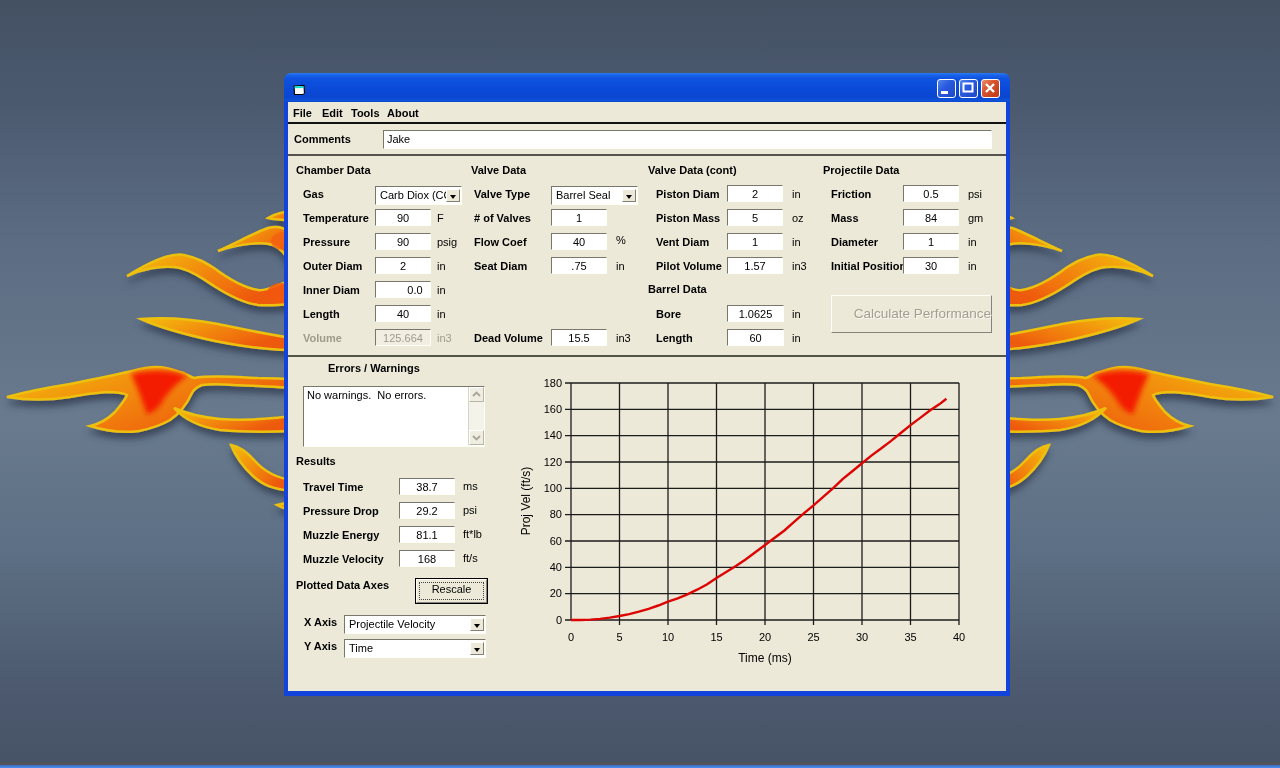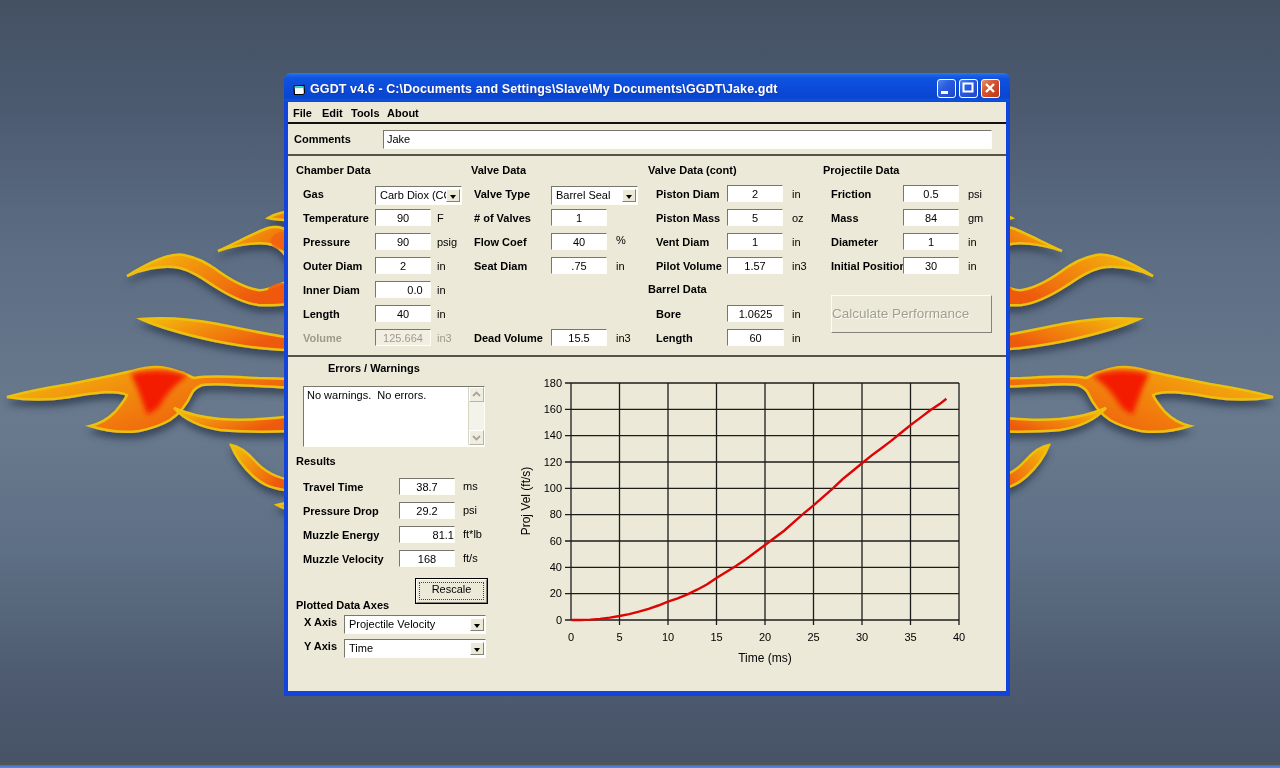--- a/index.html
+++ b/index.html
@@ -78,21 +78,20 @@
 </g>
 <use href="#lflames" transform="translate(1280 0) scale(-1 1)"></use>
 </svg>
 <div id="win">
 <div id="titlebar">
 <svg id="title-ico" width="14" height="14" viewBox="0 0 14 14">
 <path d="M2,3 L12,2.5 L12.5,10 L11,11.5 L2.5,11.5 Z" fill="#fff" stroke="#000" stroke-width="1.2"></path>
 <path d="M2.6,3.6 L11.3,3.2 L11.4,5 L2.7,5.3 Z" fill="#00e8d4"></path>
 <path d="M12.5,10 L11,11.5 L11,10 Z" fill="#9a9a9a"></path>
 </svg>
-<div id="title-txt">GGDT v4.6 - C:\Documents and Settings\Slave\My Documents\GGDT\Jake.gdt</div>
 <div class="tbtn" id="btn-min"><svg width="17" height="17">
           <rect x="3" y="11" width="7" height="3" fill="#fff"></rect>
         </svg></div>
 <div class="tbtn" id="btn-max"><svg width="17" height="17">
           <rect x="3.5" y="3.5" width="9" height="8" fill="none" stroke="#fff" stroke-width="2"></rect>
         </svg></div>
 <div class="tbtn" id="btn-cls"><svg width="17" height="17">
           <path d="M4,4 L12,12 M12,4 L4,12" stroke="#fff" stroke-width="2.4"></path>
         </svg></div>
 </div>
@@ -177,21 +176,21 @@
 <div class="field" style="left:615px;top:107px;width:56px;">84</div>
 <div class="abs unit" style="left:680px;top:110px;">gm</div>
 <div class="abs lbl" style="left:543px;top:134px;">Diameter</div>
 <div class="field" style="left:615px;top:131px;width:56px;">1</div>
 <div class="abs unit" style="left:680px;top:134px;">in</div>
 <div class="abs lbl" style="left:543px;top:158px;">Initial Position</div>
 <div class="field" style="left:615px;top:155px;width:56px;">30</div>
 <div class="abs unit" style="left:680px;top:158px;">in</div>
 <div class="abs" id="calcbtn" style="left:543px;top:193px;width:161px;height:38px;background:#ece9d8;box-sizing:border-box;
 border-top:1.5px solid #fffef6;border-left:1.5px solid #fffef6;border-right:1.5px solid #84827a;border-bottom:1.5px solid #84827a;
-color:#a39f90;font-size:13.5px;text-align:left;line-height:35px;text-shadow:1px 1px 0 #fbfaf2;">Calculate Performance</div>
+color:#a39f90;font-size:13.5px;text-align:right;line-height:35px;text-shadow:1px 1px 0 #fbfaf2;">Calculate Performance</div>
 <div class="sep" style="top:253px;"></div>
 
 <div class="abs lbl b" style="left:8px;top:260px;padding-left:32px;">Errors / Warnings</div>
 <div class="abs" style="left:15px;top:284px;width:182px;height:61px;background:#fff;box-sizing:border-box;
 border-top:1.5px solid #77776d;border-left:1.5px solid #77776d;border-bottom:1px solid #fffef4;border-right:1px solid #fffef4;">
 <div class="abs" style="left:3px;top:2px;">No warnings.&nbsp; No errors.</div>
 <div class="abs" style="right:0;top:0;width:15px;height:58px;background:#f4f3ea;border-left:1px solid #d8d5c4;">
 <div class="abs" style="left:0;top:0;width:15px;height:15px;background:#f0eee2;border:1px solid #fff;border-right-color:#b8b5a4;border-bottom-color:#b8b5a4;box-sizing:border-box;"><svg width="13" height="13">
             <path d="M3,8 L6.5,4.5 L10,8" fill="none" stroke="#a9a697" stroke-width="1.8"></path>
           </svg></div>
@@ -201,26 +200,26 @@
 </div>
 </div>
 <div class="abs lbl b" style="left:8px;top:353px;">Results</div>
 <div class="abs lbl" style="left:15px;top:379px;">Travel Time</div>
 <div class="field" style="left:111px;top:376px;width:56px;">38.7</div>
 <div class="abs unit" style="left:175px;top:378px;">ms</div>
 <div class="abs lbl" style="left:15px;top:403px;">Pressure Drop</div>
 <div class="field" style="left:111px;top:400px;width:56px;">29.2</div>
 <div class="abs unit" style="left:175px;top:402px;">psi</div>
 <div class="abs lbl" style="left:15px;top:427px;">Muzzle Energy</div>
-<div class="field" style="left:111px;top:424px;width:56px;text-align:right;">81.1</div>
+<div class="field" style="left:111px;top:424px;width:56px;">81.1</div>
 <div class="abs unit" style="left:175px;top:426px;">ft*lb</div>
 <div class="abs lbl" style="left:15px;top:451px;">Muzzle Velocity</div>
 <div class="field" style="left:111px;top:448px;width:56px;">168</div>
 <div class="abs unit" style="left:175px;top:450px;">ft/s</div>
-<div class="abs lbl b" style="left:8px;top:477px;margin-top:20px;">Plotted Data Axes</div>
+<div class="abs lbl b" style="left:8px;top:477px;">Plotted Data Axes</div>
 <div class="abs" style="left:127px;top:476px;width:73px;height:26px;background:#ece9d8;border:1.2px solid #000;box-sizing:border-box;">
 <div class="abs" style="left:0;top:0;right:0;bottom:0;border-top:1.5px solid #fffef6;border-left:1.5px solid #fffef6;border-right:1.5px solid #84827a;border-bottom:1.5px solid #84827a;"></div>
 <div class="abs" style="left:3px;top:3px;right:3px;bottom:3px;border:1px dotted #444;"></div>
 <div class="abs" style="left:0;right:0;top:4px;text-align:center;">Rescale</div>
 </div>
 <div class="abs lbl" style="left:16px;top:514px;">X Axis</div>
 <div class="combo" style="left:56px;top:513px;width:142px;">Projectile Velocity<span class="cbtn"></span></div>
 <div class="abs lbl" style="left:16px;top:538px;">Y Axis</div>
 <div class="combo" style="left:56px;top:537px;width:142px;">Time<span class="cbtn"></span></div>
 

